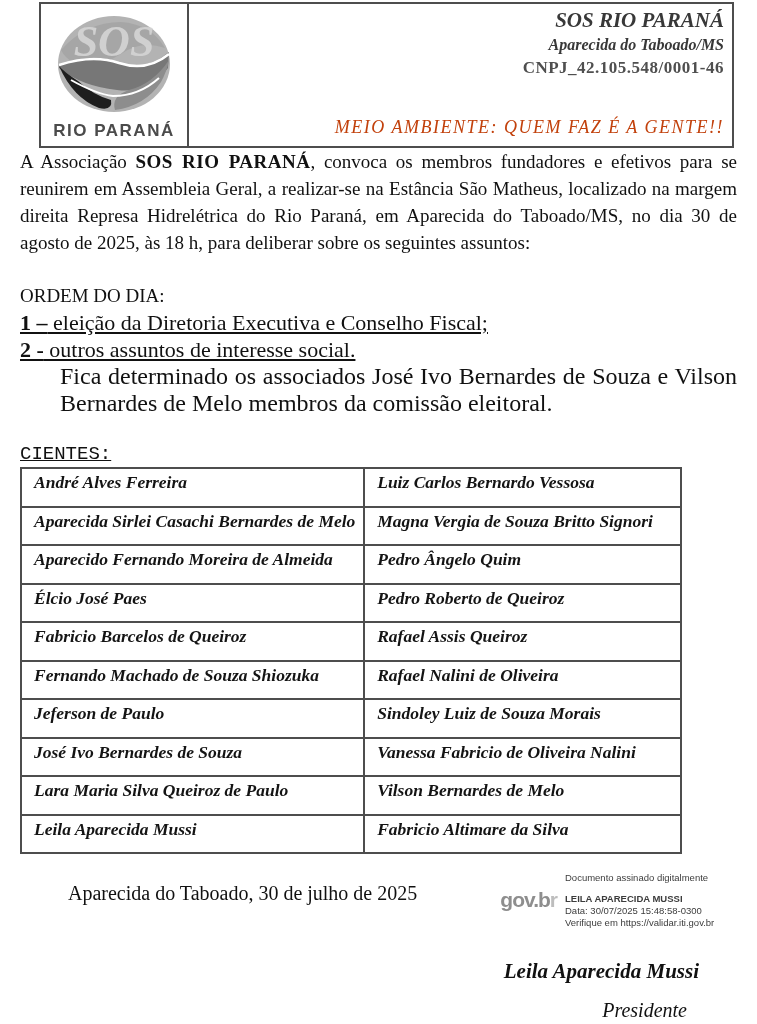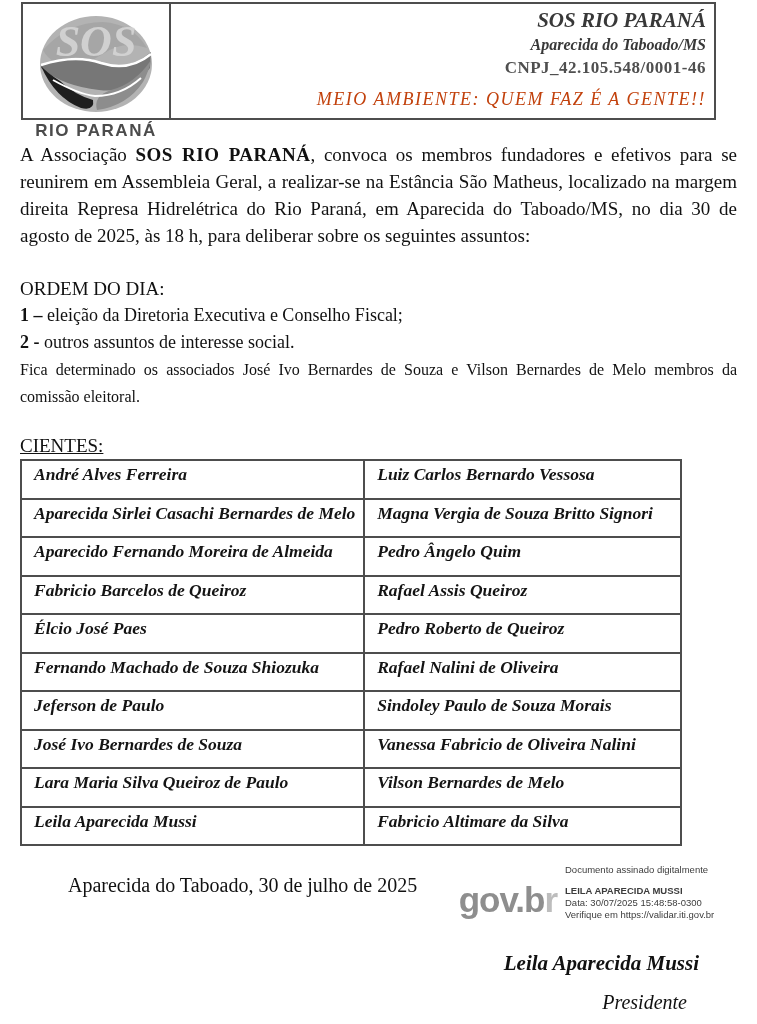--- a/index.html
+++ b/index.html
@@ -8,51 +8,50 @@
     width:757px; height:1024px;
     font-family:"Liberation Serif", serif;
     color:#111;
     position:relative;
     overflow:hidden;
   }
   .page { width:757px; height:1024px; padding:2px 20px 0 20px; }
 
   
   .header-box {
-    margin-left:1px; width:695px; height:118px;
+    margin-left:19px; width:695px; height:146px;
     border:2px solid #4d4d4d;
     display:flex;
   }
   .logo-cell {
     width:148px; border-right:2px solid #4d4d4d;
     display:flex; align-items:flex-start; justify-content:center;
     padding-top:6px;
   }
   .info-cell {
     flex:1; display:flex; flex-direction:column;
     text-align:right; padding:4px 8px 8px 10px;
   }
   .org-name  { font-size:21px; font-weight:bold; font-style:italic; color:#383838; line-height:25px; }
   .org-city  { font-size:16px; font-weight:bold; font-style:italic; color:#383838; line-height:24px; }
   .org-cnpj  { font-size:17px; font-weight:bold; color:#4f4f4f; letter-spacing:.5px; line-height:22px; }
   .slogan    { margin-top:auto; font-size:18px; font-style:italic; color:#c2410c; letter-spacing:1.5px; }
 
   
   .intro {
-    margin-top:21px;
     font-size:19px; line-height:27px;
     text-align:justify;
   }
   .intro b { letter-spacing:.5px; }
   .agenda-title { margin-top:26px; font-size:19px; line-height:27px; }
-  .agenda-item  { font-size:18px; line-height:27px; }
+  .agenda-item  { font-size:22px; line-height:27px;text-decoration:underline; }
   .agenda-item b { font-weight:bold; }
-  .commission { font-size:16px; line-height:27px; text-align:justify; }
+  .commission { font-size:24px; line-height:27px; text-align:justify;margin-left:40px; }
   .cientes { margin-top:24px; font-size:19px; line-height:24px; }
-  .cientes span { text-decoration:underline; }
+  .cientes span { text-decoration:underline;font-family:Liberation Mono, monospace; }
 
   
   table.names {
     width:662px; border-collapse:collapse; margin-top:1px;
     table-layout:fixed;
   }
   table.names td {
     border:2px solid #4d4d4d;
     height:38.5px; vertical-align:top;
     padding:3px 4px 0 12px;
@@ -61,21 +60,21 @@
   }
   table.names col.c1 { width:52%; }
   table.names col.c2 { width:48%; }
 
   
   .footer-row { display:flex; margin-top:10px; }
   .date-line { font-size:20px; margin-top:18px;margin-left:48px; }
   .stamp { margin-left:auto; display:flex; margin-top:6px; margin-right:2px; }
   .govbr {
     font-family:"Liberation Sans", sans-serif;
-    font-weight:bold; font-size:35px; letter-spacing:-1px;
+    font-weight:bold; font-size:21px; letter-spacing:-1px;
     margin-top:18px; margin-right:8px;
   }
   .govbr .g1 { color:#8e8e8e; }
   .govbr .g2 { color:#bdbdbd; }
   .stamp-text {
     font-family:"Liberation Sans", sans-serif;
     font-size:9.5px; line-height:12px; color:#3c3c3c;
     width:170px; padding-top:2px;
   }
   .stamp-line1 { margin-bottom:9px; }
@@ -138,34 +137,34 @@
         </tr>
       <tr>
           <td>Aparecida Sirlei Casachi Bernardes de Melo</td>
           <td>Magna Vergia de Souza Britto Signori</td>
         </tr>
       <tr>
           <td>Aparecido Fernando Moreira de Almeida</td>
           <td>Pedro Ângelo Quim</td>
         </tr>
       <tr>
+          <td>Élcio José Paes</td>
+          <td>Pedro Roberto de Queiroz</td>
+        </tr>
+      <tr>
           <td>Fabricio Barcelos de Queiroz</td>
           <td>Rafael Assis Queiroz</td>
-        </tr>
-      <tr>
-          <td>Élcio José Paes</td>
-          <td>Pedro Roberto de Queiroz</td>
         </tr>
       <tr>
           <td>Fernando Machado de Souza Shiozuka</td>
           <td>Rafael Nalini de Oliveira</td>
         </tr>
       <tr>
           <td>Jeferson de Paulo</td>
-          <td>Sindoley Paulo de Souza Morais</td>
+          <td>Sindoley Luiz de Souza Morais</td>
         </tr>
       <tr>
           <td>José Ivo Bernardes de Souza</td>
           <td>Vanessa Fabricio de Oliveira Nalini</td>
         </tr>
       <tr>
           <td>Lara Maria Silva Queiroz de Paulo</td>
           <td>Vilson Bernardes de Melo</td>
         </tr>
       <tr>

